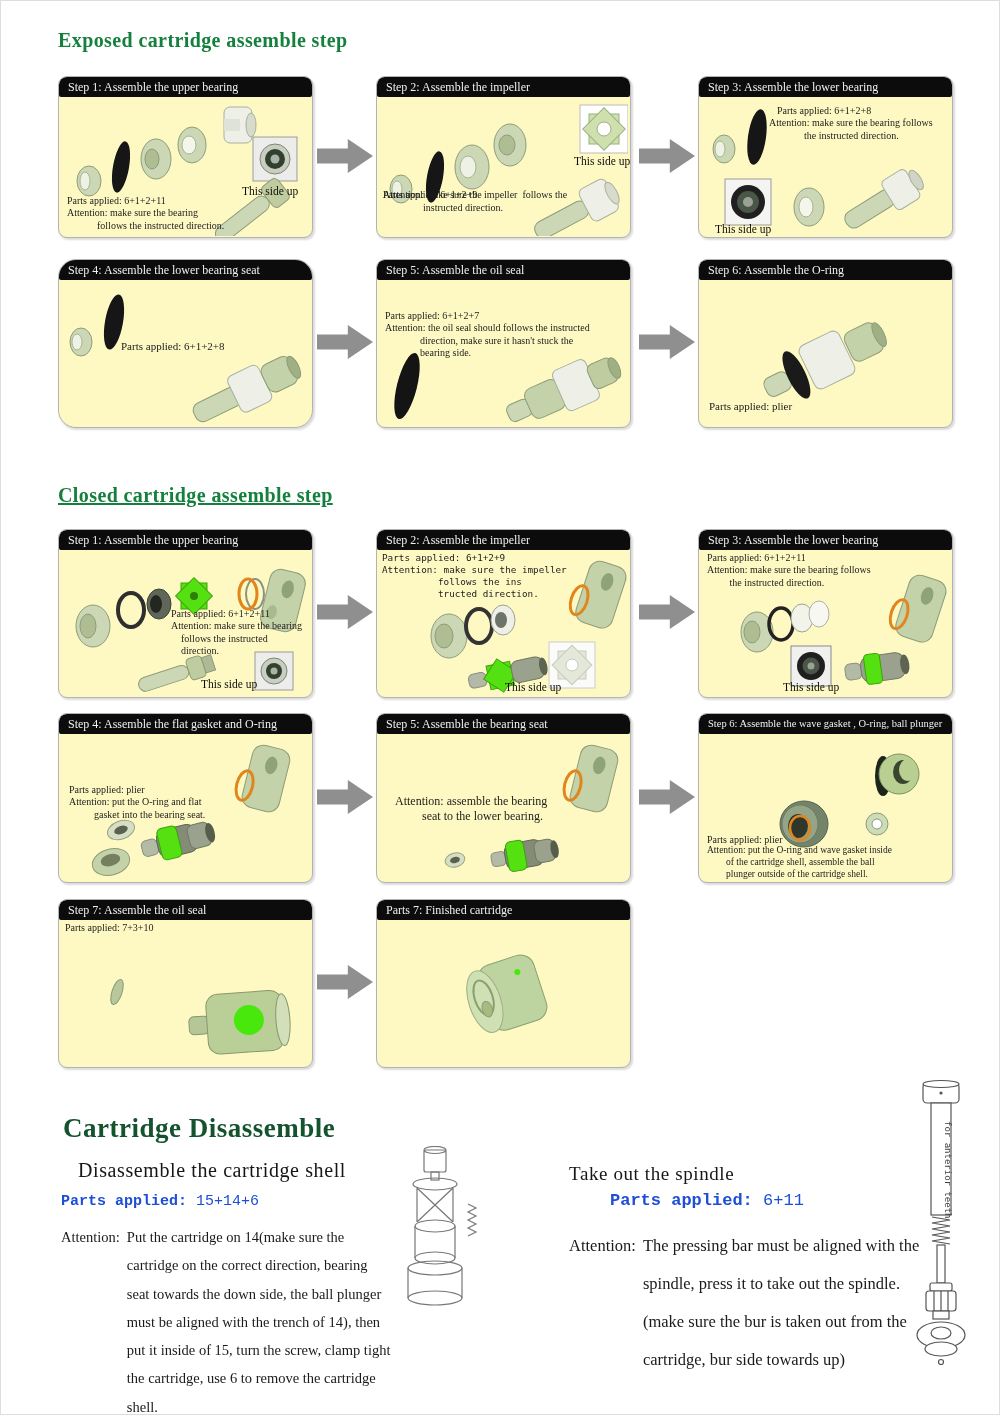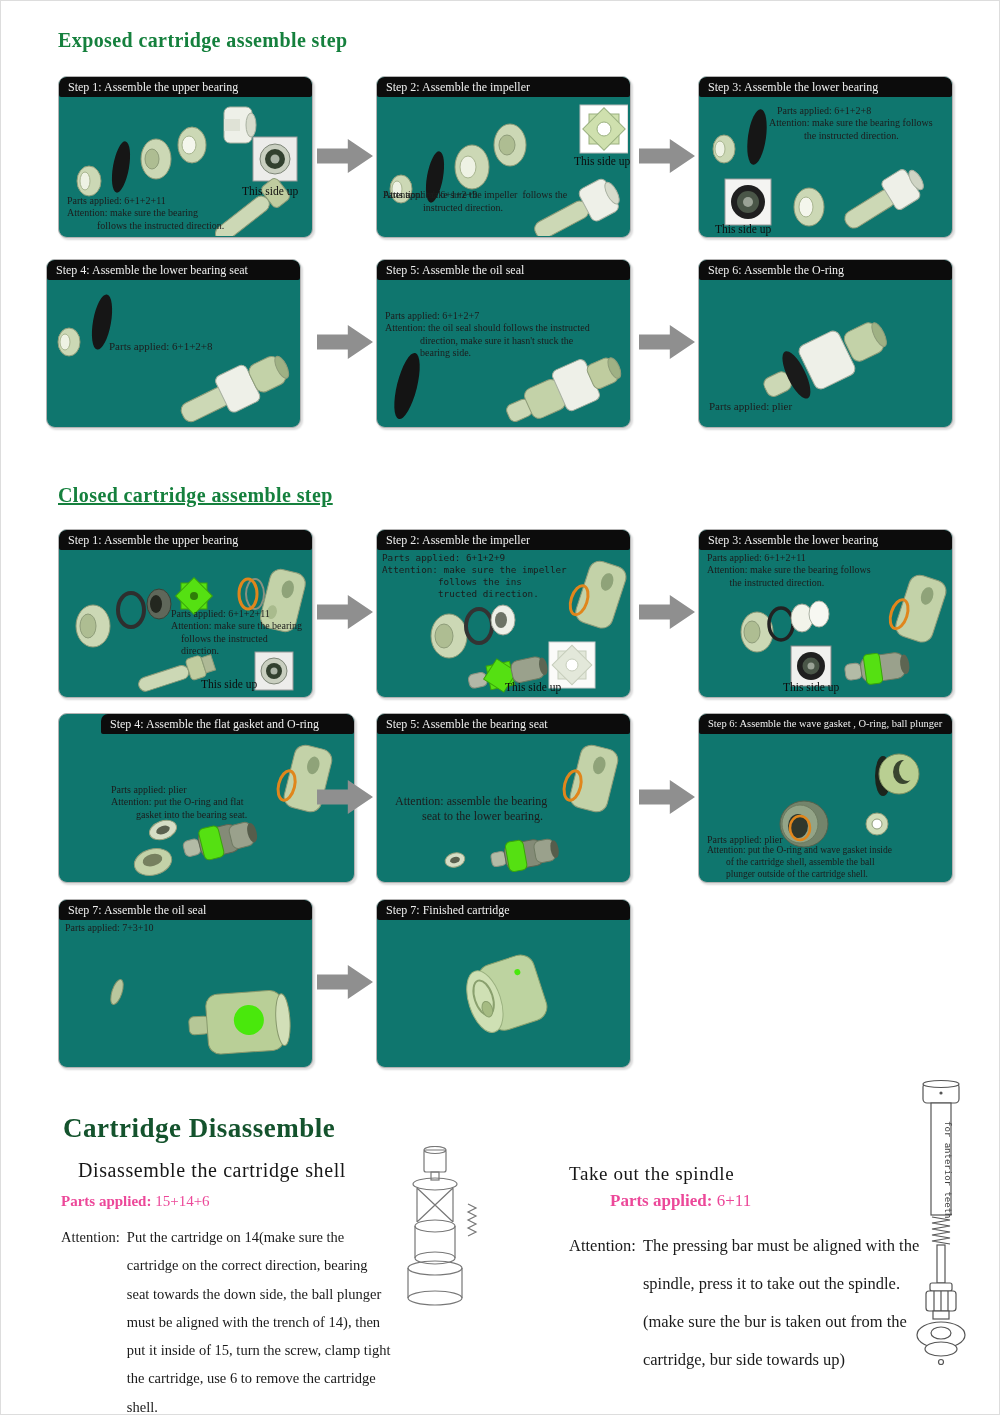--- a/index.html
+++ b/index.html
@@ -1,34 +1,34 @@
 <!DOCTYPE html>
 <html><head>
 <meta charset="utf-8">
 <style>
   html,body{margin:0;padding:0;background:#e8e8e8;}
   .page{position:relative;width:1000px;height:1415px;background:#ffffff;margin:0 auto;
         font-family:"Liberation Serif",serif;border:1px solid #ddd;box-sizing:border-box;overflow:hidden;}
   .sec-title{position:absolute;margin:0;font-size:20px;font-weight:bold;color:#15803d;letter-spacing:.4px;}
-  .box{position:absolute;width:253px;background:#0f766e;border:1px solid #b3b3b3;border-radius:9px;
+  .box{position:absolute;width:253px;background:#fef9c3;border:1px solid #b3b3b3;border-radius:9px;
        box-shadow:1.5px 2px 2px rgba(0,0,0,.14);overflow:hidden;}
   .box-hd{height:20px;line-height:20px;background:#0c0c0c;color:#f0f0f0;font-size:12px;
           padding-left:9px;white-space:nowrap;border-radius:7px 7px 2px 2px;}
   .box-hd.small{font-size:10.5px;}
   .box-bd{position:relative;height:calc(100% - 20px);}
   .ill{position:absolute;left:0;top:0;}
   .txt{position:absolute;font-size:10px;color:#1c1c1c;white-space:pre-wrap;line-height:1.25;}
   .txt.big{font-size:12px;}
   .txt.mono{font-family:"DejaVu Sans Mono",monospace;font-size:9.3px;line-height:1.3;}
   .side{position:absolute;font-size:11.5px;color:#0d0d0d;white-space:nowrap;}
   .arrow{position:absolute;width:56px;height:34px;background:#8f8f8f;
          clip-path:polygon(0 28%,55% 28%,55% 0,100% 50%,55% 100%,55% 72%,0 72%);}
   .h2{position:absolute;margin:0;font-size:27px;font-weight:bold;color:#14532d;letter-spacing:.5px;}
   .h3{position:absolute;margin:0;font-size:20px;font-weight:normal;color:#161616;letter-spacing:.6px;}
-  .parts-line{position:absolute;font-size:15px;color:#ec4899;}
+  .parts-line{position:absolute;font-size:15px;color:#1d4ed8;font-family:Liberation Mono, monospace;}
   .parts-line .lbl{font-weight:bold;}
   .parts-line.rt{font-size:17px;margin-left:41px;}
   .att{position:absolute;display:flex;color:#1a1a1a;}
   .att .albl{white-space:nowrap;margin-right:7px;}
   .att.lt{font-size:14.5px;line-height:1.95;width:330px;}
   .att.rt{font-size:16.5px;line-height:2.3;width:365px;}
   svg text{font-family:"DejaVu Sans Mono",monospace;}
 </style>
 </head>
 <body>
@@ -122,21 +122,21 @@
           <ellipse cx="32" cy="0" rx="5" ry="11" fill="#cfd4c4" stroke="#a8b0a0"></ellipse>
         </g>
       </svg>
       <div class="txt" style="left:78px;top:8px;">Parts applied: 6+1+2+8</div>
       <div class="txt" style="left:70px;top:20px;">Attention: make sure the bearing follows
               the instructed direction.</div>
       <div class="side" style="left:16px;top:126px;">This side up</div>
     </div>
   </div>
 
-  <div class="box" style="left:45px;top:258px;height:167px;">
+  <div class="box" style="left:57px;top:258px;height:167px;border-radius:18px;">
     <div class="box-hd">Step 4: Assemble the lower bearing seat</div>
     <div class="box-bd">
       <svg class="ill" width="251" height="146" viewBox="0 0 251 146">
         <ellipse cx="22" cy="62" rx="11" ry="14" fill="#ccd8b5" stroke="#8e9c79"></ellipse>
         <ellipse cx="18" cy="62" rx="5" ry="8" fill="#eef2e4" stroke="#a8b590"></ellipse>
         <ellipse cx="55" cy="42" rx="9" ry="28" fill="#161616" transform="rotate(10 55 42)"></ellipse>
         <g transform="translate(188,110) rotate(-26)">
           <rect x="-58" y="-10" width="50" height="20" rx="8" fill="#ccd8b5" stroke="#8e9c79"></rect>
           <rect x="-14" y="-20" width="34" height="40" rx="6" fill="#eef0e8" stroke="#a8b0a0"></rect>
           <rect x="20" y="-15" width="32" height="30" rx="8" fill="#c3d2a8" stroke="#8e9c79"></rect>
@@ -295,21 +295,21 @@
           <ellipse cx="26" cy="0" rx="4.5" ry="10" fill="#5d6552"></ellipse>
         </g>
       </svg>
       <div class="txt" style="left:8px;top:2px;">Parts applied: 6+1+2+11</div>
       <div class="txt" style="left:8px;top:14px;">Attention: make sure the bearing follows
          the instructed direction.</div>
       <div class="side" style="left:84px;top:131px;">This side up</div>
     </div>
   </div>
 
-  <div class="box" style="left:57px;top:712px;height:168px;padding-left:42px;">
+  <div class="box" style="left:57px;top:712px;height:168px;">
     <div class="box-hd">Step 4: Assemble the flat gasket and O-ring</div>
     <div class="box-bd">
       <svg class="ill" width="251" height="147" viewBox="0 0 251 147">
         <g transform="translate(205,44) rotate(14)">
           <rect x="-17" y="-32" width="38" height="64" rx="11" fill="#c3d2a8" stroke="#8e9c79"></rect>
           <ellipse cx="4" cy="-14" rx="6" ry="9" fill="#8fa379"></ellipse>
           <ellipse cx="-17" cy="12" rx="8" ry="15" fill="none" stroke="#e0861c" stroke-width="3"></ellipse>
         </g>
         <g transform="translate(62,96) rotate(-20)">
           <ellipse rx="14" ry="9" fill="#d6dec6" stroke="#99a37f"></ellipse>
@@ -401,21 +401,21 @@
           <circle cx="0" cy="-2" r="15" fill="#49e80c"></circle>
         </g>
       </svg>
       <div class="txt" style="left:6px;top:2px;">Parts applied: 7+3+10</div>
     </div>
   </div>
 
   <div class="arrow" style="left:316px;top:964px;"></div>
 
   <div class="box" style="left:375px;top:898px;height:167px;">
-    <div class="box-hd">Step 7: Finished cartridge</div>
+    <div class="box-hd">Parts 7: Finished cartridge</div>
     <div class="box-bd">
       <svg class="ill" width="251" height="146" viewBox="0 0 251 146">
         <g transform="translate(125,76) rotate(-18)">
           <rect x="-18" y="-34" width="58" height="68" rx="14" fill="#bdd3a0" stroke="#8aa06e"></rect>
           <ellipse cx="-18" cy="0" rx="16" ry="32" fill="#cfe0b4" stroke="#9ab07f"></ellipse>
           <ellipse cx="-18" cy="-4" rx="9" ry="18" fill="none" stroke="#8aa06e" stroke-width="2"></ellipse>
           <ellipse cx="-18" cy="8" rx="5" ry="8" fill="#a5bb82" stroke="#8aa06e"></ellipse>
           <circle cx="22" cy="-18" r="3" fill="#49e80c"></circle>
         </g>
       </svg>

